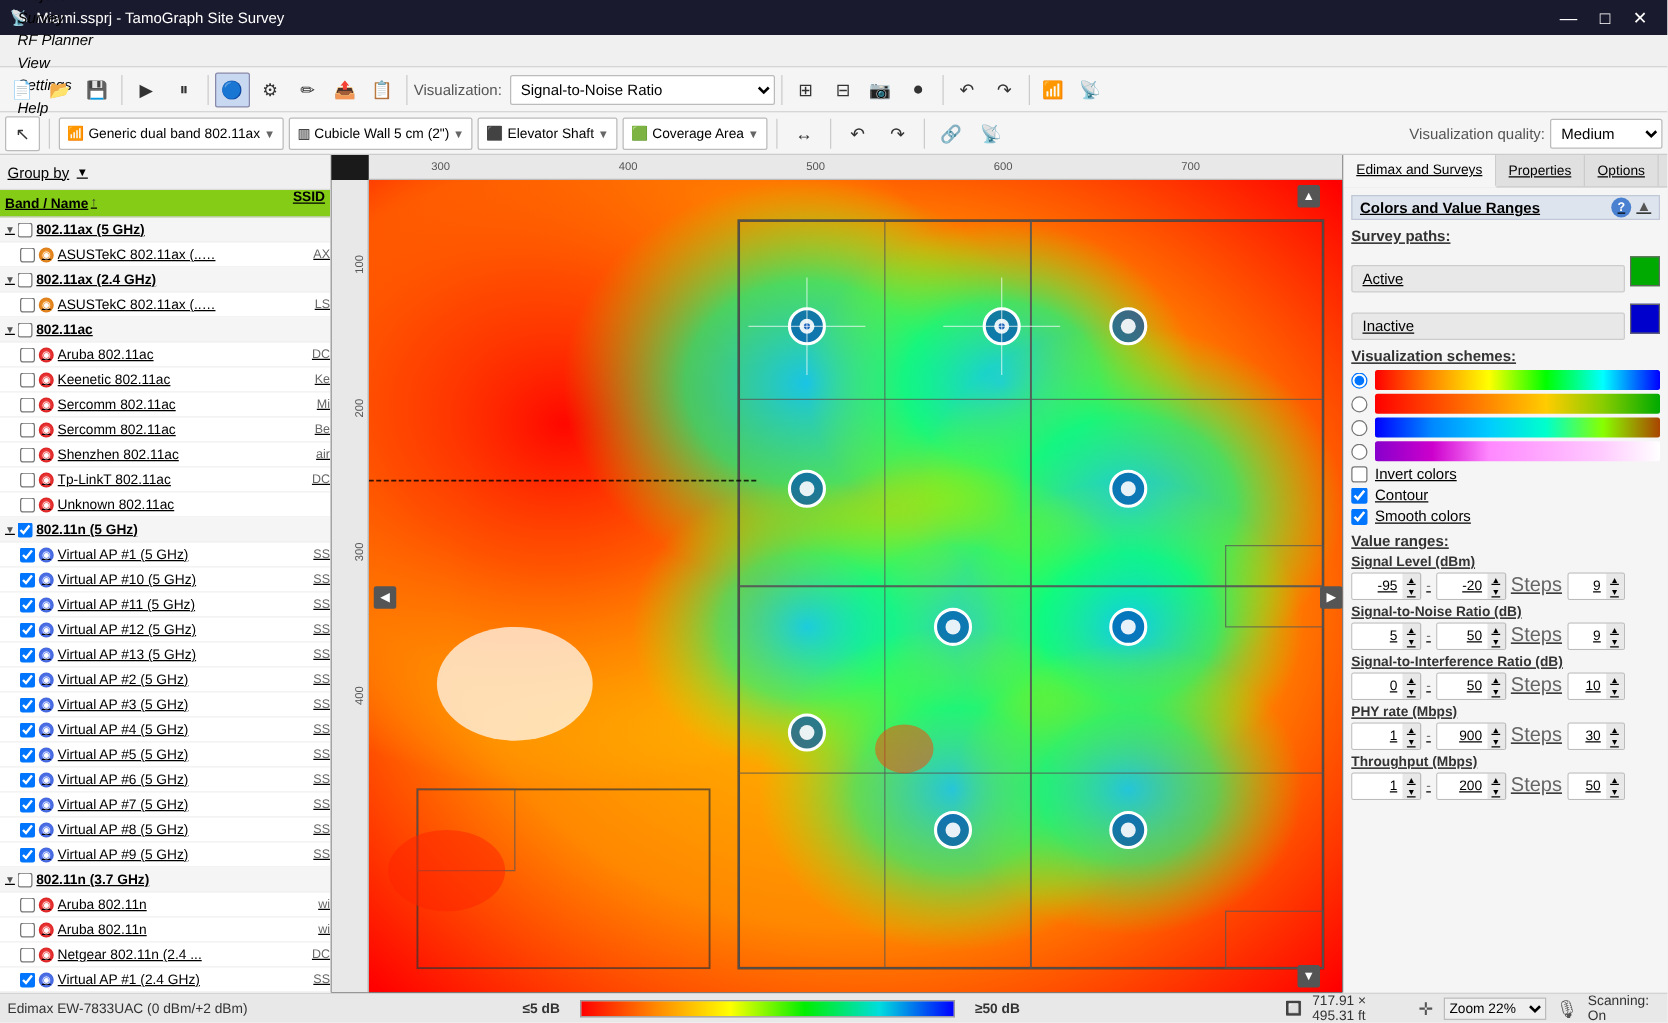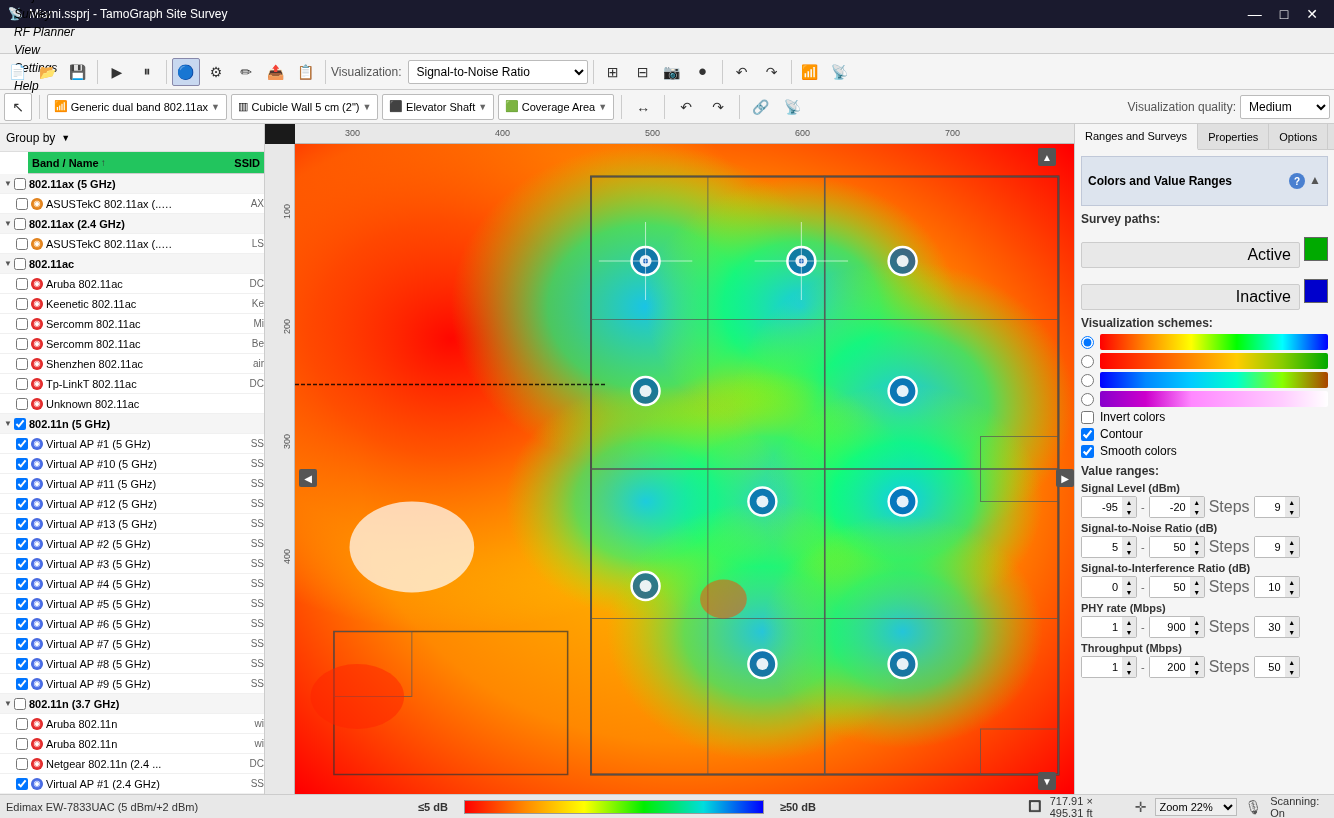--- a/index.html
+++ b/index.html
@@ -76,44 +76,44 @@
       border: 1px solid #bbb; background: white;
       padding: 2px 6px; border-radius: 2px; cursor: pointer;
       font-size: 11px; height: 26px;
     }
     .t2-arrow { font-size: 9px; color: #666; }
 
     
     .main-content {
       display: flex;
       height: calc(818px - 28px - 26px - 36px - 34px - 24px);
+      text-decoration: underline;
     }
 
     
     .left-panel {
       width: 265px; min-width: 265px;
       background: #fff;
       border-right: 1px solid #ccc;
       display: flex; flex-direction: column;
       overflow: hidden;
     }
     .left-header {
       display: flex; align-items: center;
       padding: 3px 6px; background: #f0f0f0;
       border-bottom: 1px solid #ddd; font-size: 12px; height: 28px;
     }
     .group-btn {
       display: flex; align-items: center; gap: 3px;
       cursor: pointer; background: none; border: none; font-size: 12px;
     }
     .col-headers {
-      display: flex; background: #22c55e;
-      border-bottom: 1px solid #ccc; height: 22px; align-items: center;
+      display: flex; background: #84cc16;
+      border-bottom: 1px solid #ccc; height: 22px; 
       padding: 0 4px;
-      margin-left: 28px;
     }
     .col-name { flex: 1; font-size: 11px; font-weight: bold; display: flex; align-items: center; gap: 2px; }
     .col-ssid { width: 40px; font-size: 11px; font-weight: bold; text-align: right; }
     .tree-scroll { overflow-y: auto; flex: 1; }
     .tree-item {
       display: flex; align-items: center; height: 20px;
       padding-left: 4px; cursor: pointer; font-size: 11px;
       border-bottom: 1px solid #f0f0f0;
     }
     .tree-item.group-row { background: #f5f5f5; font-weight: bold; }
@@ -169,21 +169,21 @@
     .right-content { flex: 1; overflow-y: auto; padding: 6px; }
     .section-title { font-size: 12px; font-weight: bold; margin: 6px 0 4px 0; color: #333; }
 
     
     .survey-path-row {
       display: flex; align-items: center; justify-content: space-between;
       margin-bottom: 4px;
     }
     .survey-path-label {
       flex: 1; background: #e8e8e8; border: 1px solid #ccc;
-      padding: 3px 8px; font-size: 16px; text-align: right;
+      padding: 3px 8px; font-size: 12px; text-align: left;
       border-radius: 2px;
       margin-top: 12px;
     }
     .color-swatch { width: 24px; height: 24px; border: 1px solid #666; margin-left: 4px; cursor: pointer; }
     .color-green { background: #00aa00; }
     .color-blue { background: #0000cc; }
 
     
     .scheme-row {
       display: flex; align-items: center; margin: 3px 0;
@@ -286,21 +286,21 @@
   <button class="tb-btn" title="Start">▶</button>
   <button class="tb-btn" title="Pause">⏸</button>
   <div class="tb-separator"></div>
   <button class="tb-btn active" title="Survey">🔵</button>
   <button class="tb-btn" title="Planner">⚙</button>
   <button class="tb-btn" title="Calibrate">✏</button>
   <button class="tb-btn" title="Export">📤</button>
   <button class="tb-btn" title="Reports">📋</button>
   <div class="tb-separator"></div>
   <span class="tb-label">Visualization:</span>
-  <select class="tb-select" style="width:180px;">
+  <select class="tb-select" style="width:212px;">
     <option>Signal-to-Noise Ratio</option>
     <option>Signal Level</option>
     <option>PHY Rate</option>
   </select>
   <div class="tb-separator"></div>
   <button class="tb-btn">⊞</button>
   <button class="tb-btn">⊟</button>
   <button class="tb-btn">📷</button>
   <button class="tb-btn">⏺</button>
   <div class="tb-separator"></div>
@@ -713,32 +713,32 @@
       <button class="scroll-btn" style="top:4px; right:18px;">▲</button>
       <button class="scroll-btn" style="bottom:4px; right:18px;">▼</button>
       <button class="scroll-btn" style="right:0; top:50%;">▶</button>
       <button class="scroll-btn" style="top:50%; left:4px;">◀</button>
     </div>
   </div>
 
   <div class="right-panel">
     <div class="right-tabs">
       <div class="r-tab active">
-        <span>Ranges and Surveys</span>
+        <span>Edimax and Surveys</span>
       </div>
       <div class="r-tab">
         <span>Properties</span>
       </div>
       <div class="r-tab">
         <span>Options</span>
       </div>
     </div>
     <div class="right-content">
 
-      <div style="display:flex; align-items:center; justify-content:space-between; background:#dde4ee; padding:16px 6px; margin-bottom:6px; border:1px solid #c0c8d8;">
+      <div style="display:flex; align-items:center; justify-content:space-between; background:#dde4ee; padding:1px 6px; margin-bottom:6px; border:1px solid #c0c8d8;">
         <span style="font-size:12px; font-weight:bold;">Colors and Value Ranges</span>
         <div style="display:flex; gap:4px;">
           <span class="help-icon">?</span>
           <span class="collapse-icon">▲</span>
         </div>
       </div>
 
       <div class="section-title">Survey paths:</div>
       <div class="survey-path-row">
         <div class="survey-path-label">Active</div>
@@ -922,21 +922,21 @@
       </div>
     </div>
   </div>
         </div>
     </div>
   </div>
 </div>
 
 <div class="status-bar">
   <div class="status-signal">
-    <span>Edimax EW-7833UAC (5 dBm/+2 dBm)</span>
+    <span>Edimax EW-7833UAC (0 dBm/+2 dBm)</span>
   </div>
   <div class="status-scale">
     <span class="scale-label">≤5 dB</span>
     <div class="scale-bar"></div>
     <span class="scale-label">≥50 dB</span>
   </div>
   <div class="status-right">
     <span>🔲</span>
     <span>717.91 × 495.31 ft</span>
     <button class="icon-btn">✛</button>

